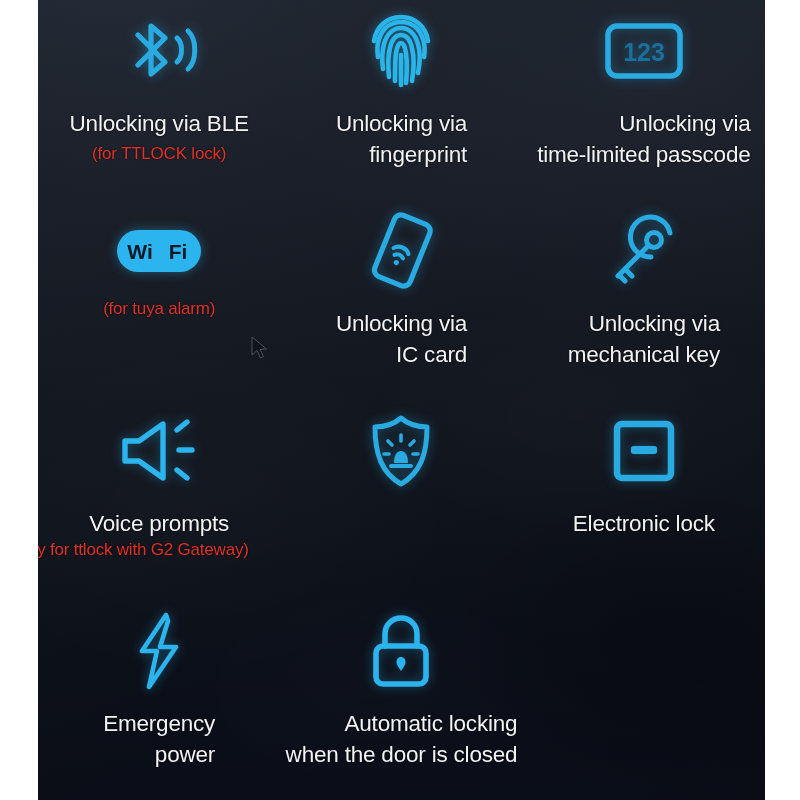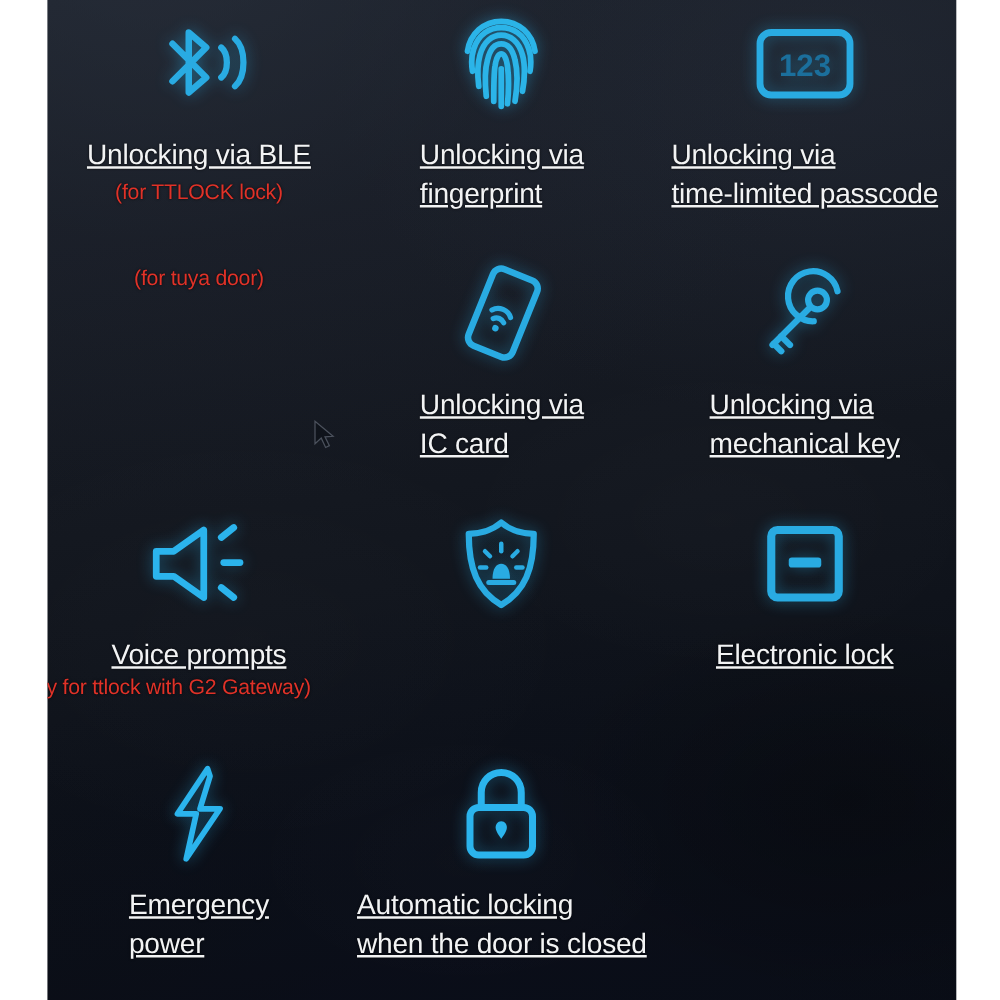--- a/index.html
+++ b/index.html
@@ -68,25 +68,24 @@
     justify-content: center;
     filter: drop-shadow(0 0 6px rgba(41,171,226,0.45));
   }
   .icon-wrap svg { display: block; }
 
   .label {
     margin-top: 14px;
     color: #f2f3f4;
     font-size: 22.5px;
     line-height: 31px;
-    text-align: left;
+    text-align: right;
     letter-spacing: -0.2px;
     white-space: pre-line;
     text-shadow: 0 0 2px rgba(0,0,0,0.8);
-    text-decoration: underline;
   }
 
   .sublabel {
     margin-top: 1px;
     color: #e03228;
     font-size: 17px;
     line-height: 28px;
     text-align: center;
     letter-spacing: -0.2px;
     white-space: nowrap;
@@ -152,21 +151,29 @@
         <svg width="80" height="58" viewBox="0 0 80 58" fill="none">
           <rect x="4" y="4" width="72" height="50" rx="9" stroke="#29ABE2" stroke-width="5.5"></rect>
           <text x="40" y="39" text-anchor="middle" fill="#1b6f9c" font-family="Liberation Sans, sans-serif" font-size="25" font-weight="bold">123</text>
         </svg>
       </div>
       <div class="label">Unlocking via
 time-limited passcode</div>
     </div>
 
     <div class="tile">
-      <div class="sublabel">(for tuya door)</div>
+      <div class="icon-wrap">
+        <svg width="90" height="52" viewBox="0 0 90 52" fill="none">
+          <rect x="3" y="5" width="84" height="42" rx="21" fill="#2BB4ED"></rect>
+          <path d="M52 47 L44 47 L49 40 Z" fill="#2BB4ED"></path>
+          <text x="26" y="34" text-anchor="middle" fill="#0d1b28" font-family="Liberation Sans, sans-serif" font-size="21" font-weight="bold">Wi</text>
+          <text x="64" y="34" text-anchor="middle" fill="#0d1b28" font-family="Liberation Sans, sans-serif" font-size="21" font-weight="bold">Fi</text>
+        </svg>
+      </div>
+      <div class="sublabel">(for tuya alarm)</div>
     </div>
 
     <div class="tile">
       <div class="icon-wrap">
         <svg width="78" height="82" viewBox="0 0 78 82" fill="none">
           <g transform="rotate(22 39 41)">
             <rect x="21" y="7" width="38" height="66" rx="7" stroke="#29ABE2" stroke-width="5.2" fill="none"></rect>
             <path d="M31 41 C35 36 43 36 47 41" stroke="#29ABE2" stroke-width="4.2" stroke-linecap="round" fill="none"></path>
             <path d="M34.5 47 C37 44.5 41 44.5 43.5 47" stroke="#29ABE2" stroke-width="4.2" stroke-linecap="round" fill="none"></path>
             <circle cx="39" cy="53.5" r="2.6" fill="#29ABE2"></circle>

